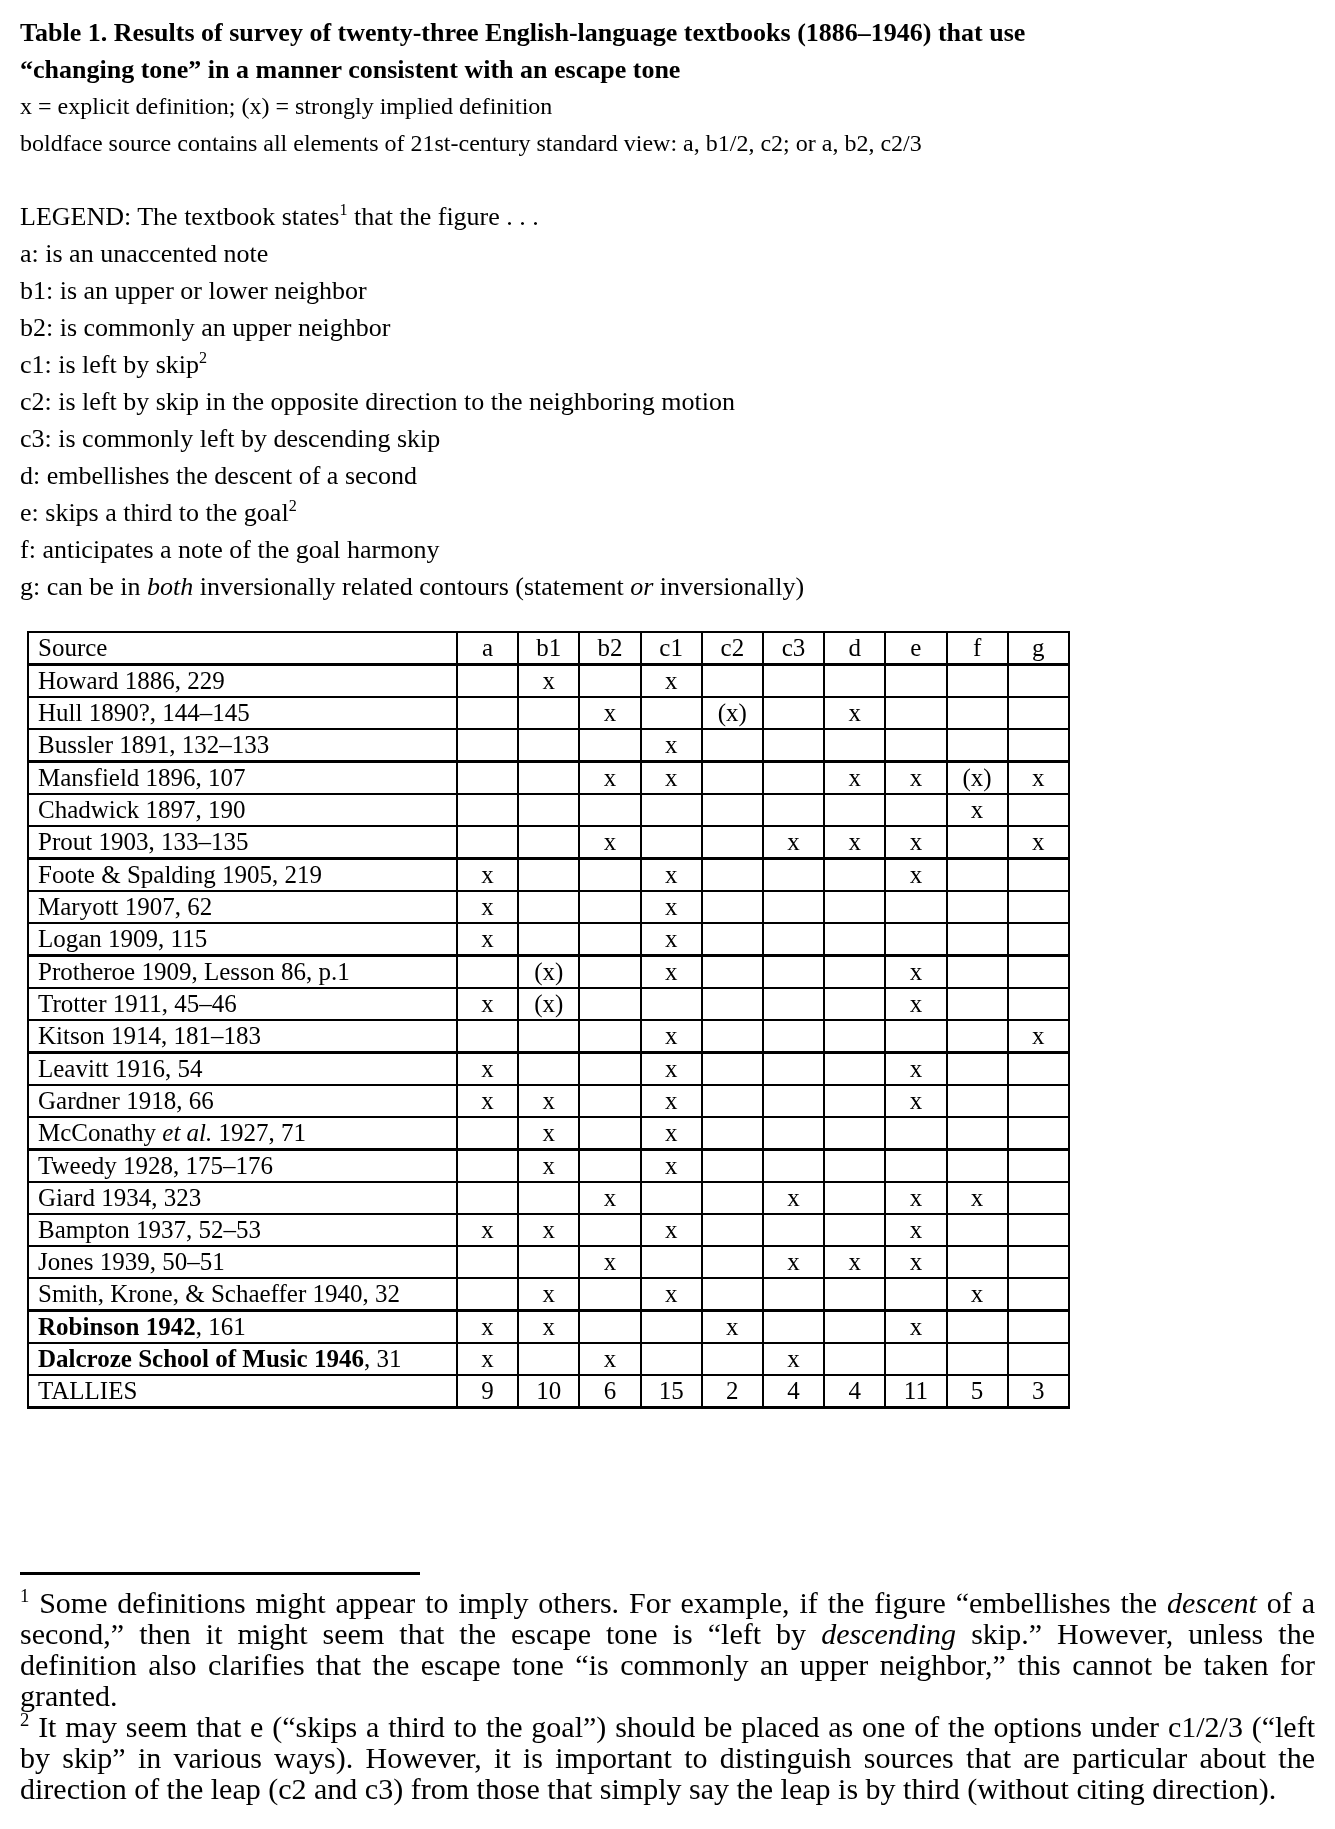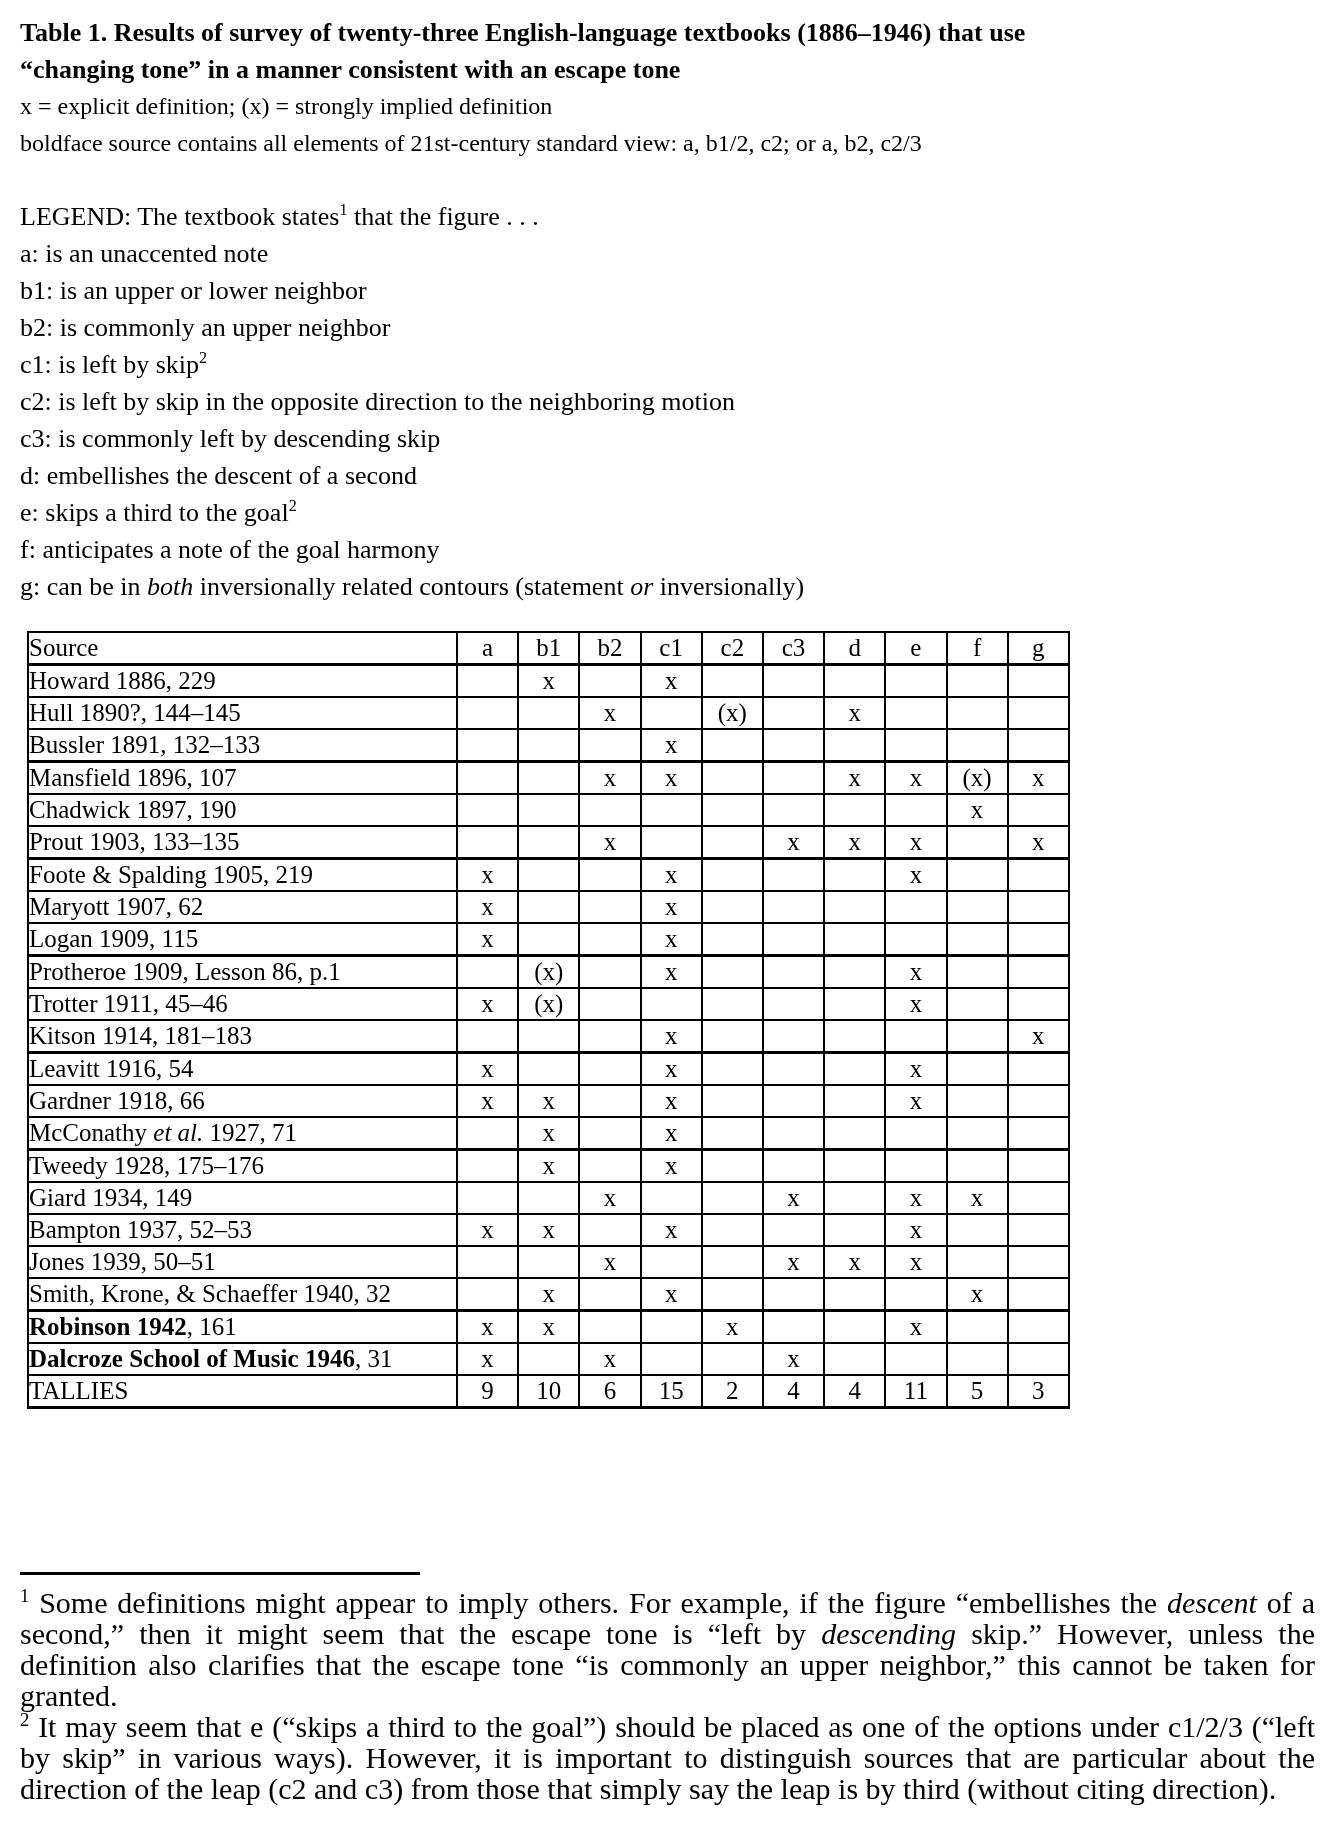--- a/index.html
+++ b/index.html
@@ -31,21 +31,21 @@
     font-size: 25px;
     font-weight: normal;
     height: 30px;
     line-height: 28px;
     padding: 0;
     vertical-align: middle;
     overflow: hidden;
     white-space: nowrap;
   }
   table.survey { border-bottom: 3px solid #000; }
-  table.survey .src { text-align: left; }
+  table.survey .src { text-align: left; padding-left: 9px; }
   table.survey .mark { text-align: center; }
   table.survey thead th { border-bottom: 3px solid #000; }
   table.survey tr.group-end td { border-bottom: 3px solid #000; }
 
   sup { font-size: 62%; line-height: 0; }
 
   
   .footnote-rule {
     margin: 163px 0 0 20px;
     width: 400px; height: 0;
@@ -321,21 +321,21 @@
           <td class="mark"></td>
           <td class="mark">x</td>
           <td class="mark"></td>
           <td class="mark"></td>
           <td class="mark"></td>
           <td class="mark"></td>
           <td class="mark"></td>
           <td class="mark"></td>
         </tr>
         <tr>
-          <td class="src"><span>Giard 1934, 149</span></td>
+          <td class="src"><span>Giard 1934, 323</span></td>
           <td class="mark"></td>
           <td class="mark"></td>
           <td class="mark">x</td>
           <td class="mark"></td>
           <td class="mark"></td>
           <td class="mark">x</td>
           <td class="mark"></td>
           <td class="mark">x</td>
           <td class="mark">x</td>
           <td class="mark"></td>

